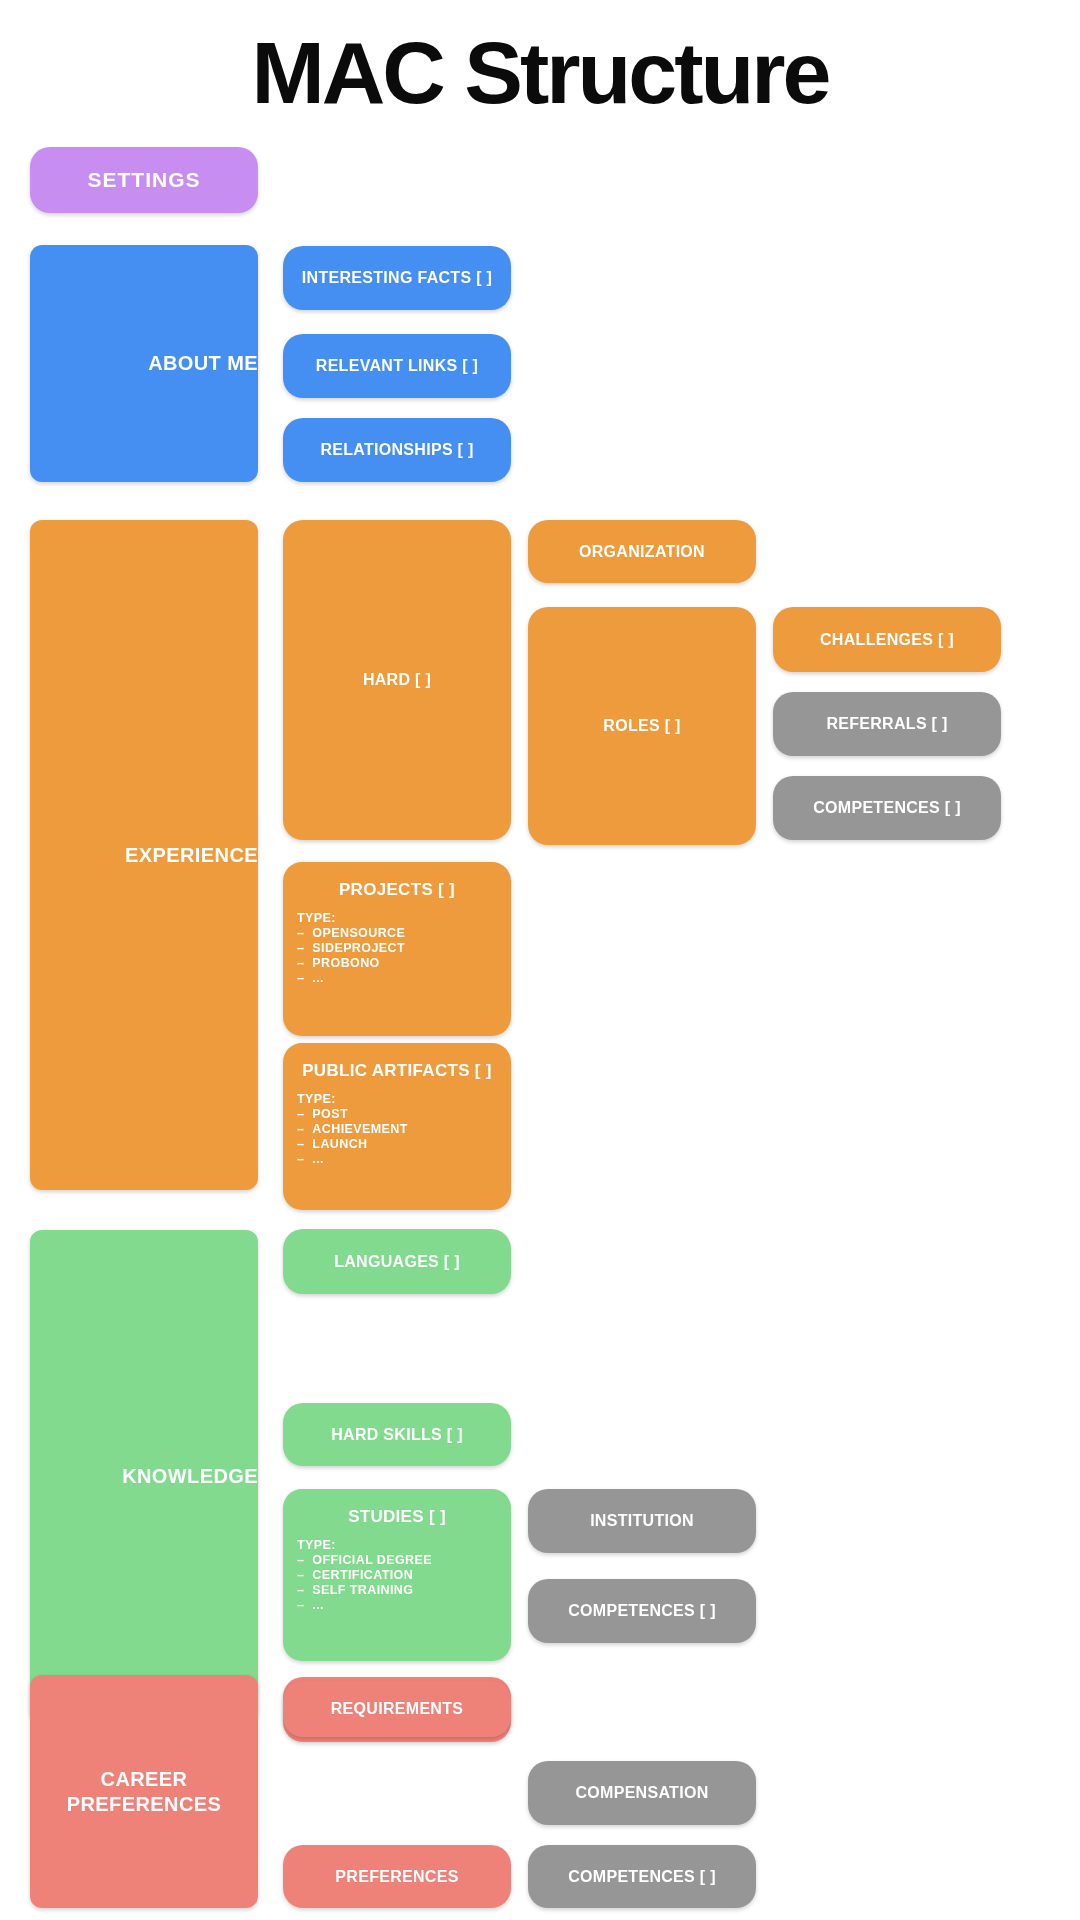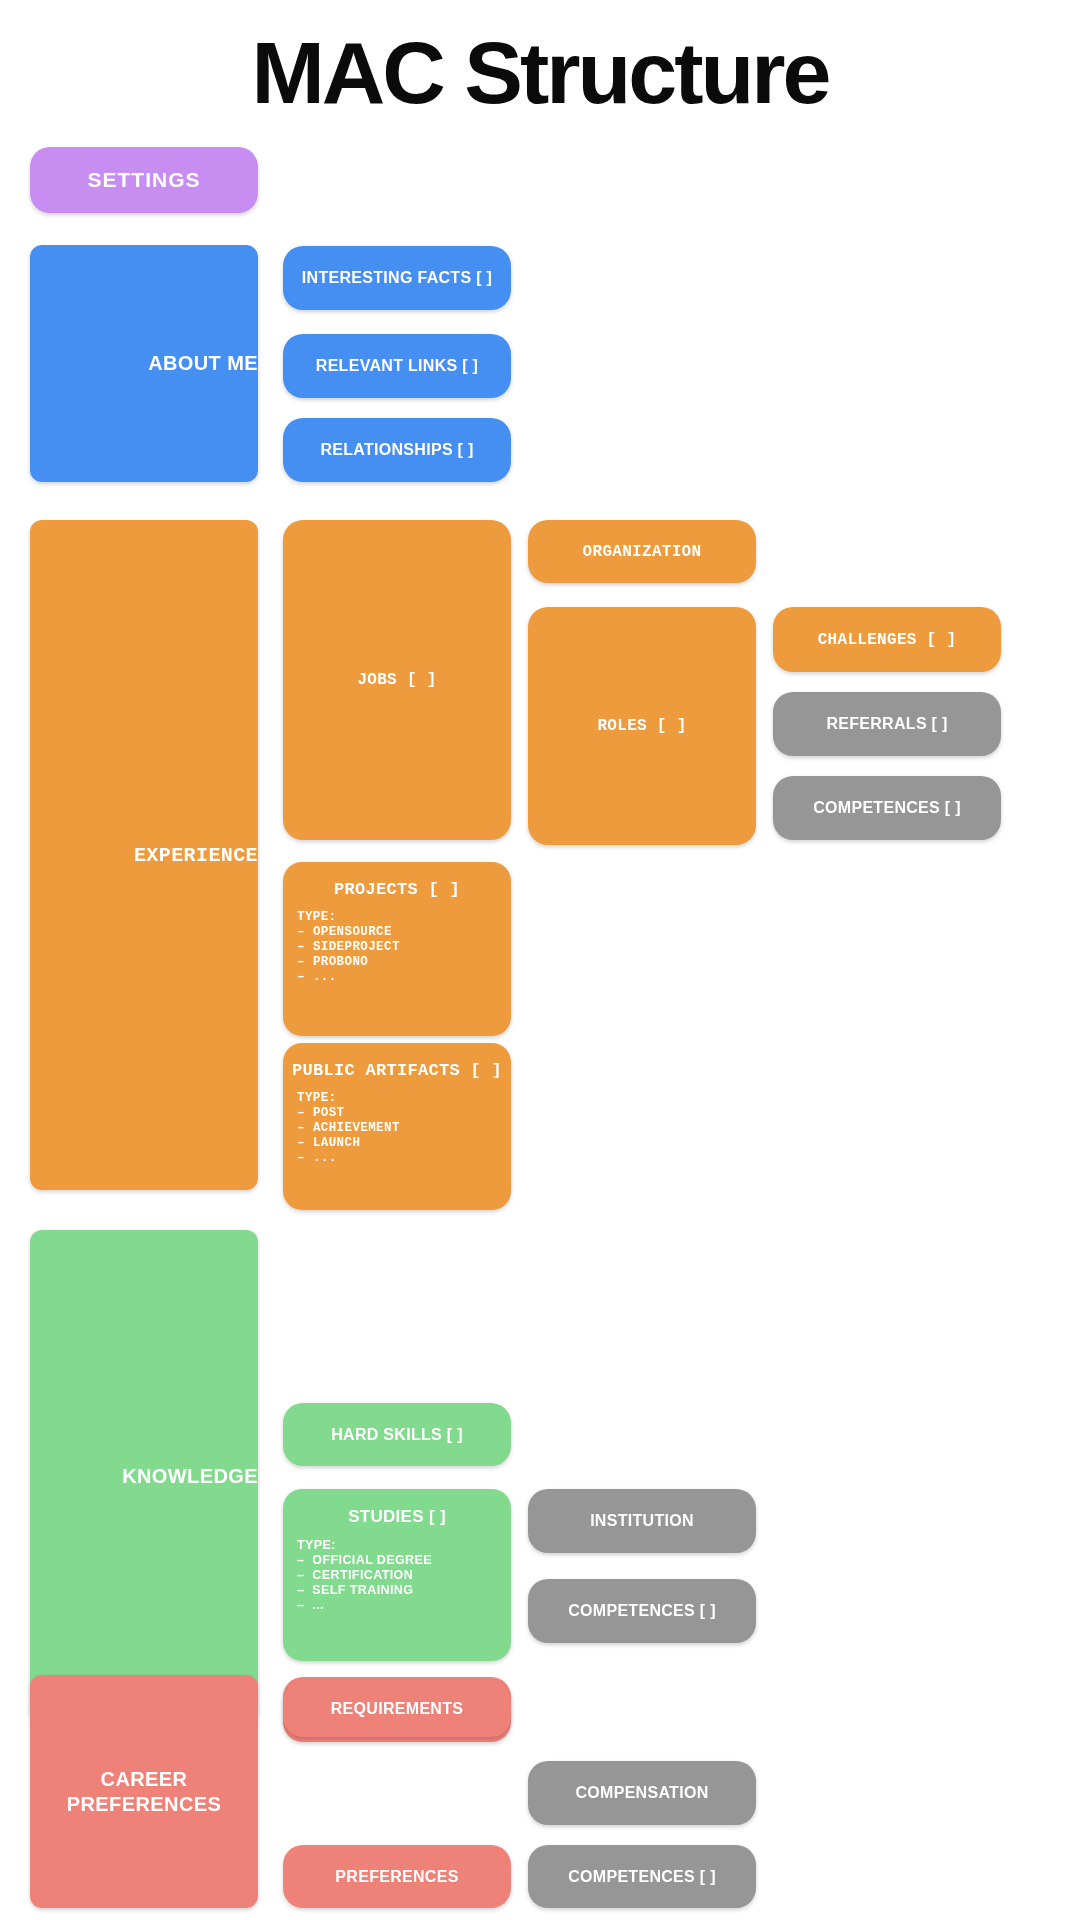--- a/index.html
+++ b/index.html
@@ -23,21 +23,21 @@
   .settings-size{font-size:21px;letter-spacing:1px;}
   .pad-wrap{padding:0 24px;}
   .detail{display:block;text-align:left;padding-top:18px;border-radius:19px;}
   .detail-title{text-align:center;font-size:17px;letter-spacing:.3px;}
   .type-wrap{margin:11px 14px 0;}
   .type-heading{font-size:12.5px;line-height:15px;letter-spacing:.4px;}
   .type-item{display:flex;gap:8px;font-size:12.5px;line-height:15px;letter-spacing:.4px;}
   .type-item .dash{flex:0 0 auto;}
   .purple{background:var(--purple,#c78df1);}
   .blue{background:var(--blue,#458ff2);}
-  .orange{background:var(--orange,#ed9b3d);font-family:Liberation Mono, monospace;}
+  .orange{background:var(--orange,#ed9b3d);}
   .green{background:var(--green,#81da8d);}
   .salmon{background:var(--salmon,#ee8279);}
   .gray{background:var(--gray,#969696);}
 </style>
 </head>
 <body>
 
 <div id="canvas">
 
   <div class="page-title">MAC Structure</div>
@@ -56,21 +56,21 @@
     <span>RELEVANT LINKS [ ]</span>
   </div>
   <div class="block blue small" style="left:283px;top:418px;width:228px;height:64px">
     <span>RELATIONSHIPS [ ]</span>
   </div>
 
   <div class="block orange big" style="left:30px;top:520px;width:228px;height:670px">
     <span>EXPERIENCE</span>
   </div>
   <div class="block orange small" style="left:283px;top:520px;width:228px;height:320px">
-    <span>JOBS [ ]</span>
+    <span>HARD [ ]</span>
   </div>
   <div class="block orange small" style="left:528px;top:520px;width:228px;height:63px">
     <span>ORGANIZATION</span>
   </div>
   <div class="block orange small" style="left:528px;top:607px;width:228px;height:238px">
     <span>ROLES [ ]</span>
   </div>
   <div class="block orange small" style="left:773px;top:607px;width:228px;height:65px">
     <span>CHALLENGES [ ]</span>
   </div>
@@ -127,20 +127,23 @@
             <span class="dash">–</span>
             <span>...</span>
           </div>
         </div>
     </div>
   </div>
 
   <div class="block green big" style="left:30px;top:1230px;width:228px;height:493px">
     <span>KNOWLEDGE</span>
   </div>
+  <div class="block green small" style="left:283px;top:1229px;width:228px;height:65px">
+    <span>LANGUAGES [ ]</span>
+  </div>
   <div class="block green small" style="left:283px;top:1403px;width:228px;height:63px">
     <span>HARD SKILLS [ ]</span>
   </div>
 
   <div class="block green detail" style="left:283px;top:1489px;width:228px;height:154px">
     <div class="detail-title">STUDIES [ ]</div>
     <div class="type-wrap">
       <div class="type-heading">TYPE:</div>
       <div class="type-list">
           <div class="type-item">

